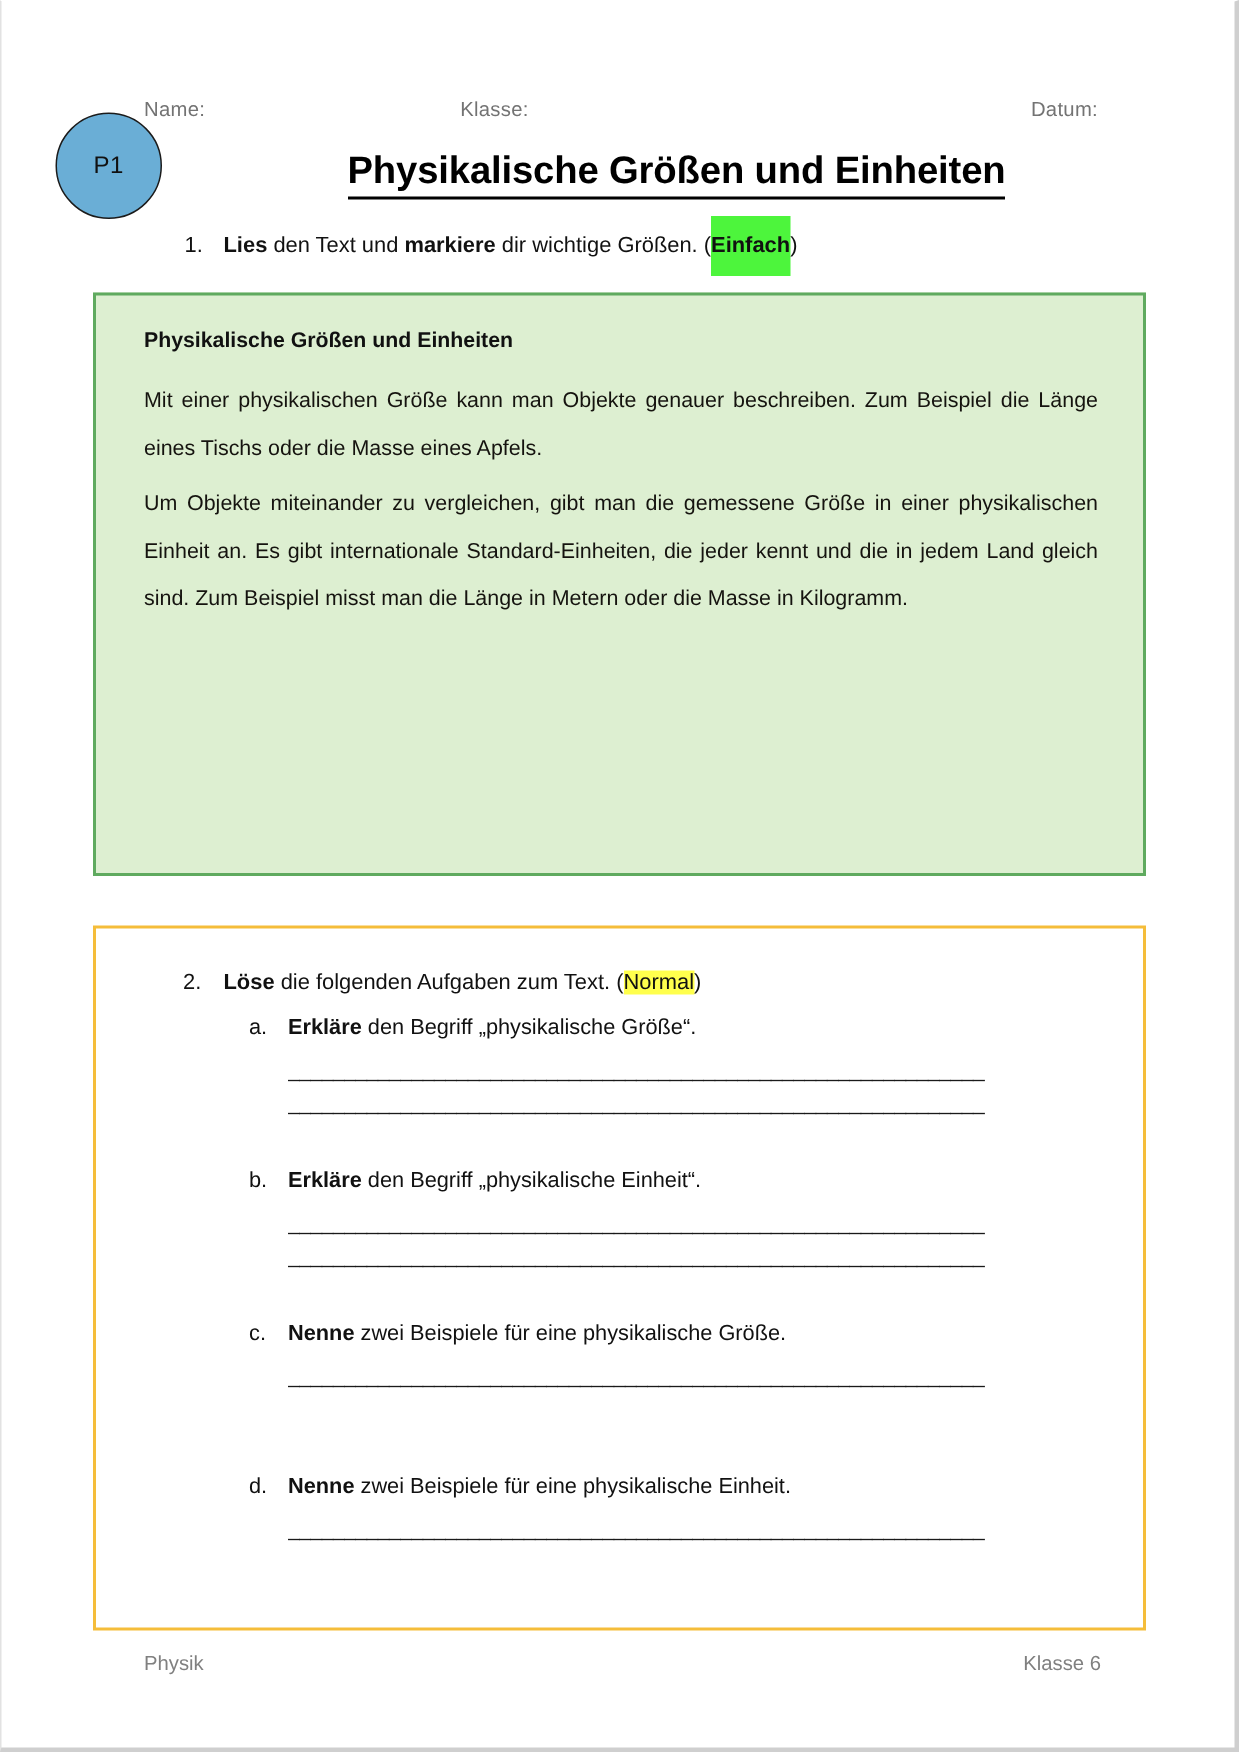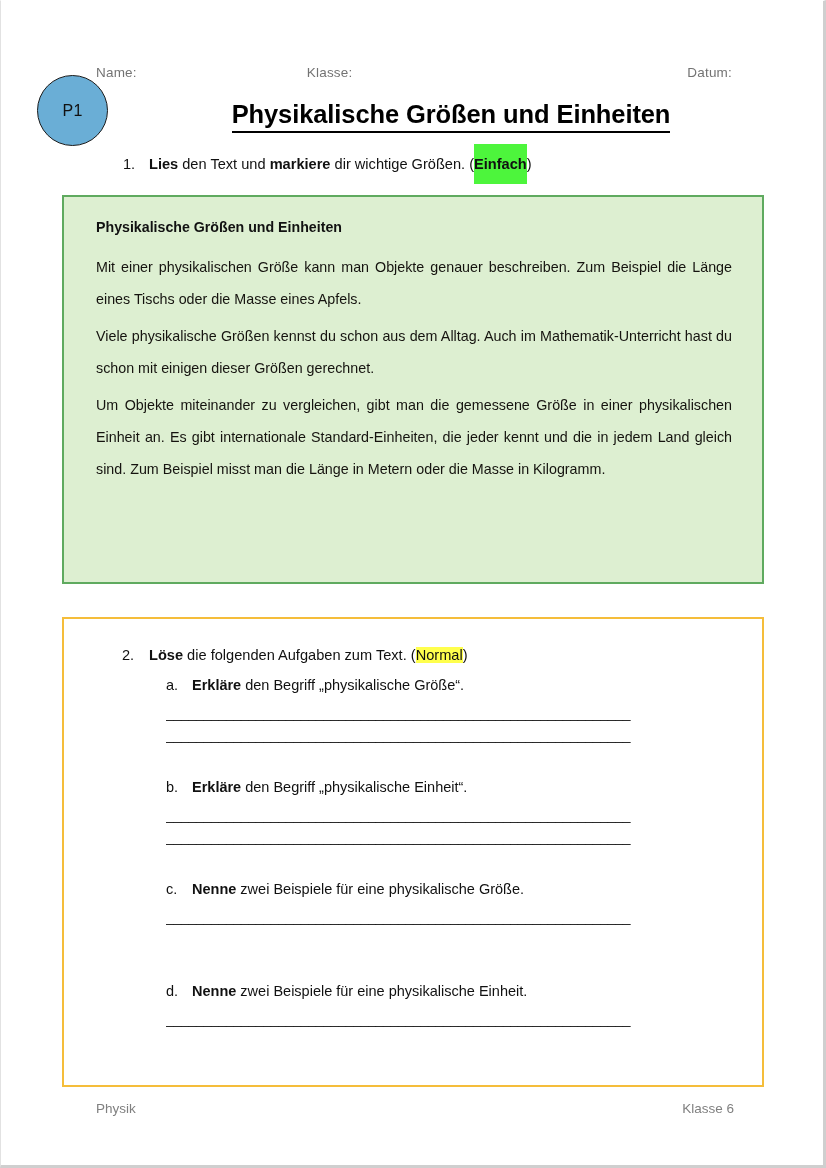--- a/index.html
+++ b/index.html
@@ -148,21 +148,21 @@
   .sub-item { margin-left: 44px; margin-bottom: 2px; }
   .sub-head {
     display: flex;
     gap: 14px;
     align-items: baseline;
     font-size: 14.5px;
     color: #111;
   }
   .sub-head .letter { width: 12px; text-align: left; }
 
-  .answer-lines { padding-top: 10px; }
+  .answer-lines { margin-left: 26px; padding-top: 10px; }
   .answer-line {
     font-size: 14px;
     color: #1a1a1a;
     letter-spacing: -0.3px;
     line-height: 1.55;
     white-space: nowrap;
     overflow: hidden;
     width: 560px;
     height: 22px;
   }
@@ -203,21 +203,20 @@
   <div class="task1">
     <div class="num">1.</div>
     <div>
       <b>Lies</b><span> den Text und </span><b>markiere</b><span> dir wichtige Größen. (</span><span class="hl-green">Einfach</span><span>)</span>
     </div>
   </div>
 
   <div class="green-box">
     <div class="gb-title">Physikalische Größen und Einheiten</div>
     <p>Mit einer physikalischen Größe kann man Objekte genauer beschreiben. Zum Beispiel die Länge eines Tischs oder die Masse eines Apfels.</p>
-    <p>Viele physikalische Größen kennst du schon aus dem Alltag. Auch im Mathematik-Unterricht hast du schon mit einigen dieser Größen gerechnet.</p>
     <p>Um Objekte miteinander zu vergleichen, gibt man die gemessene Größe in einer physikalischen Einheit an. Es gibt internationale Standard-Einheiten, die jeder kennt und die in jedem Land gleich sind. Zum Beispiel misst man die Länge in Metern oder die Masse in Kilogramm.</p>
   </div>
 
   <div class="yellow-box">
 
     <div class="ex-main">
       <div class="num">2.</div>
       <div>
         <b>Löse</b><span> die folgenden Aufgaben zum Text. (</span><span class="hl-yellow">Normal</span><span>)</span>
       </div>

